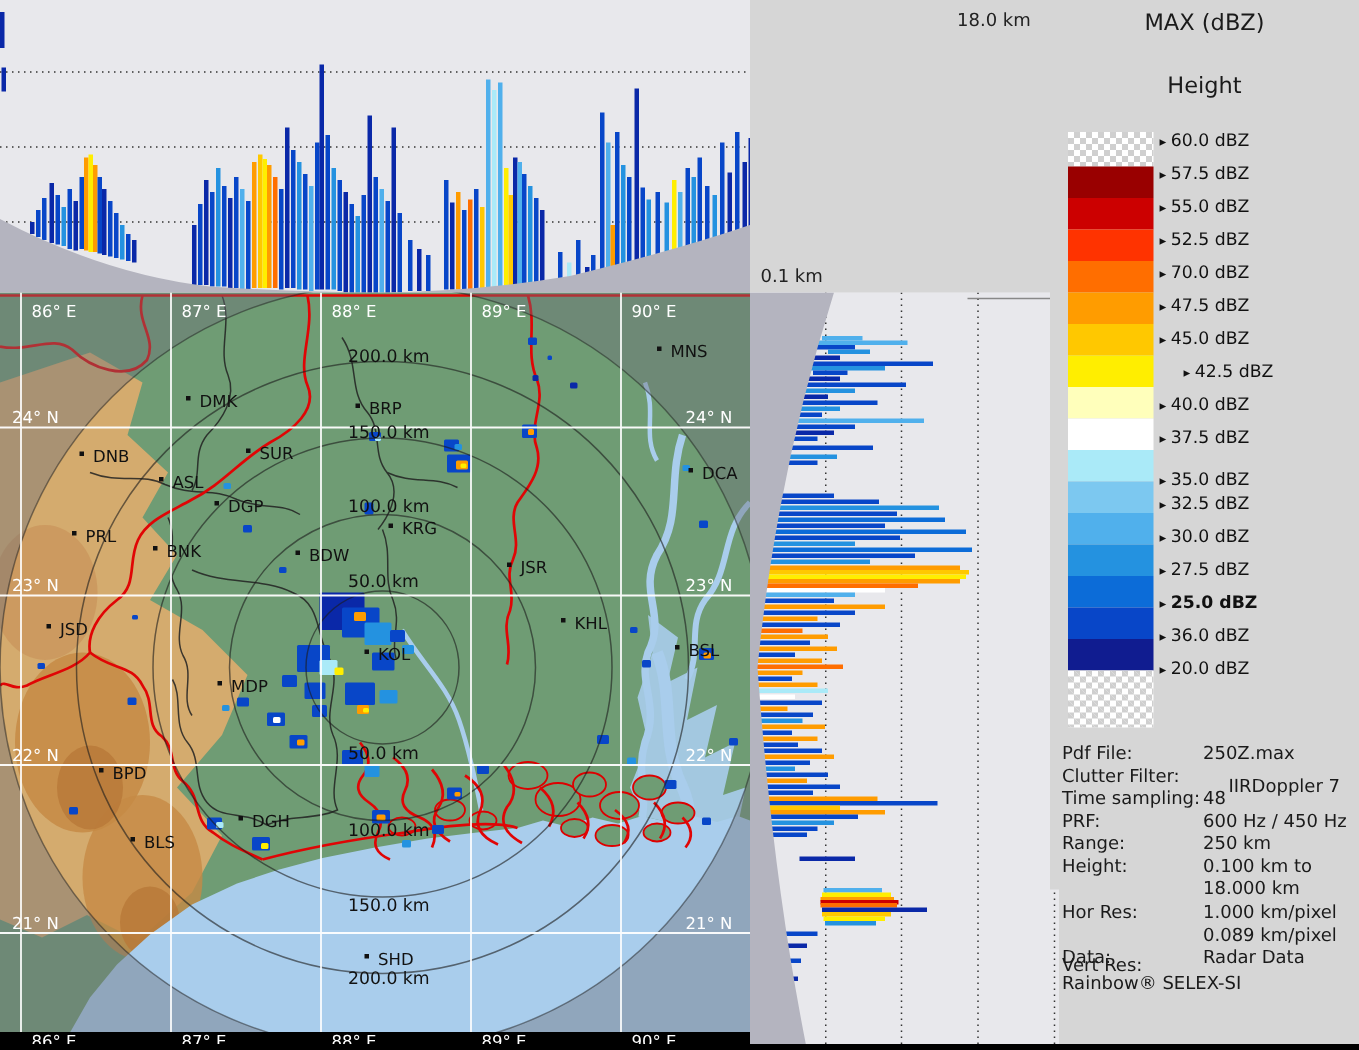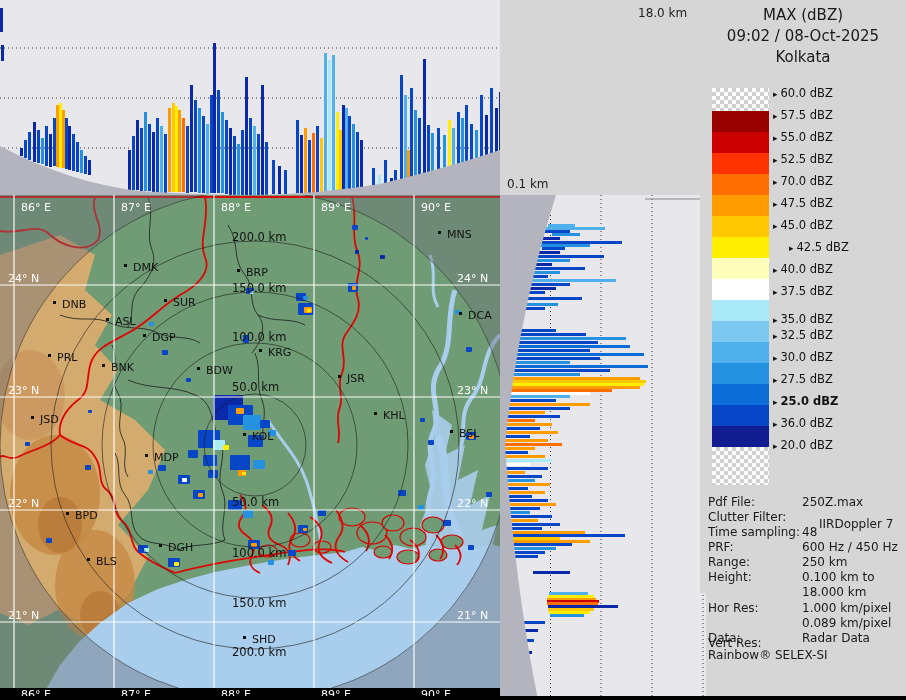--- a/index.html
+++ b/index.html
@@ -493,22 +493,21 @@
           <rect x="18" y="444" width="16" height="3" fill="#0846c8"></rect>
           <rect x="20" y="456" width="12" height="3" fill="#0a28a8"></rect>
           <rect x="22" y="466" width="8" height="3" fill="#0846c8"></rect>
         </g>
       <path d="M0,0 L56,0 Q18,120 5,250 Q15,390 38,505 L0,505 Z" fill="#b4b4bf"></path>
     </svg>
   </div>
 
   <div id="sidebar" class="abs">
     <div class="title-line" style="top:6px;">MAX (dBZ)</div>
-    <div class="title-line" style="top:27px;">09:02 / 08-Oct-2025</div>
-    <div class="title-line" style="top:48px;">Kolkata</div>
+    <div class="title-line" style="top:48px;">Height</div>
     <div id="legend">
         <div class="legend-band checker" style="top: 88px; height: 23px;"></div>
         <div class="legend-band" style="top: 111px; height: 21px; background: rgb(153, 0, 0);"></div>
         <div class="legend-label" style="top: 86px;"><span class="arr">▸</span><span>60.0 dBZ</span></div>
         <div class="legend-band" style="top: 132px; height: 21px; background: rgb(204, 0, 0);"></div>
         <div class="legend-label" style="top: 108px;"><span class="arr">▸</span><span>57.5 dBZ</span></div>
         <div class="legend-band" style="top: 153px; height: 21px; background: rgb(255, 51, 0);"></div>
         <div class="legend-label" style="top: 130px;"><span class="arr">▸</span><span>55.0 dBZ</span></div>
         <div class="legend-band" style="top: 174px; height: 21px; background: rgb(255, 110, 0);"></div>
         <div class="legend-label" style="top: 152px;"><span class="arr">▸</span><span>52.5 dBZ</span></div>

